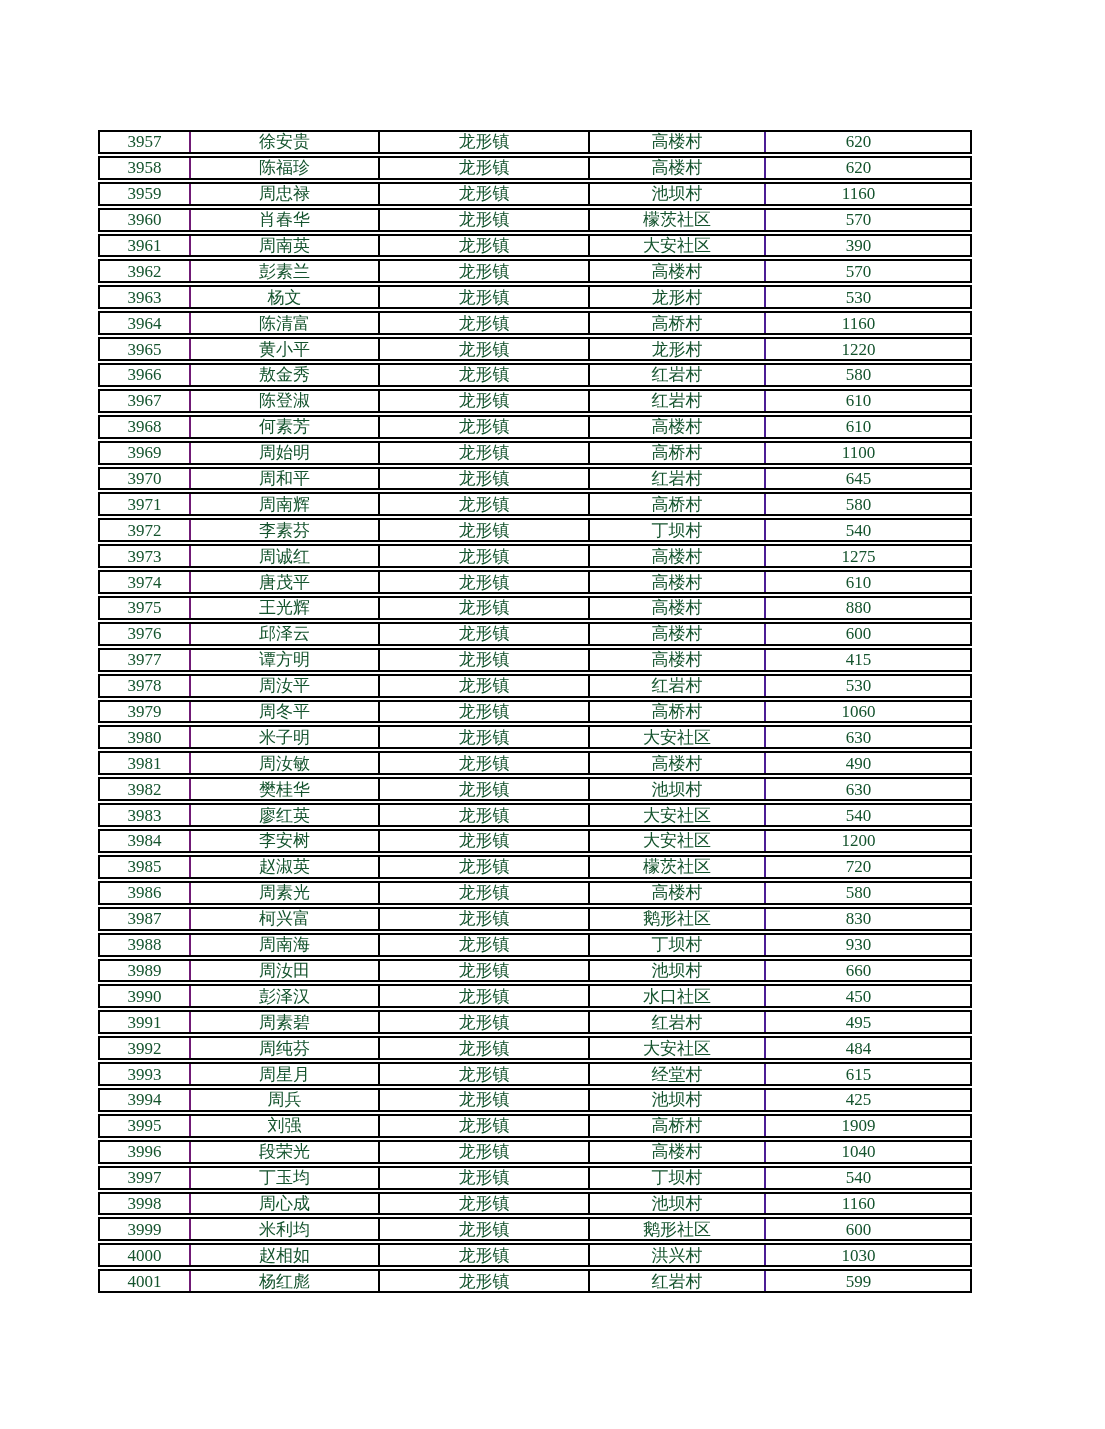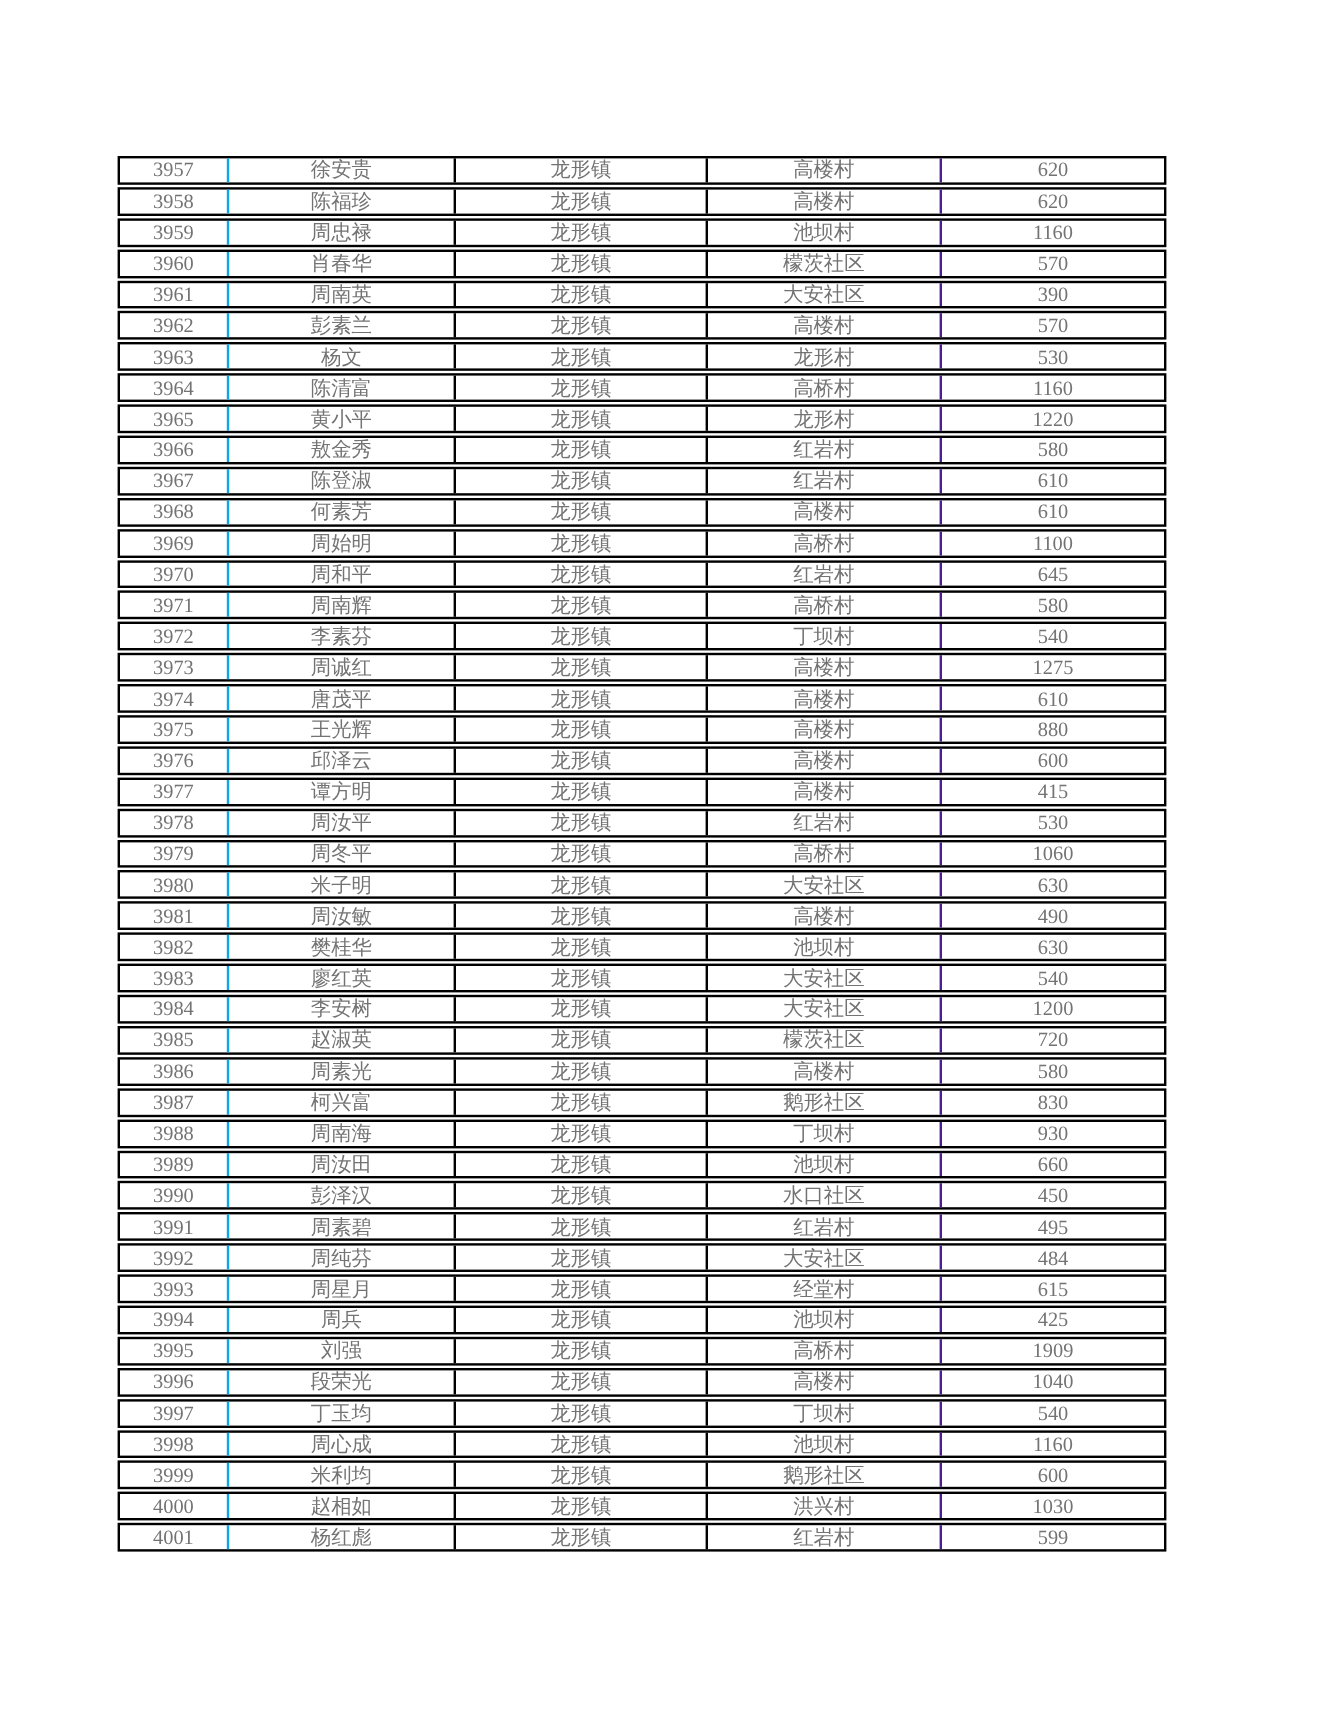--- a/index.html
+++ b/index.html
@@ -6,21 +6,21 @@
     margin: 0;
     padding: 0;
     background: #ffffff;
   }
   .page {
     position: relative;
     width: 1105px;
     height: 1429px;
     background: #ffffff;
     font-family: "Liberation Serif", "DejaVu Serif", serif;
-    color: #737373;
+    color: #14532d;
     overflow: hidden;
   }
   .table {
     position: absolute;
     left: 98px;
     top: 130px;
     width: 874px;
     display: flex;
     flex-direction: column;
     gap: 2px;
@@ -38,23 +38,23 @@
     box-sizing: border-box;
     display: flex;
     align-items: center;
     justify-content: center;
     font-size: 17px;
     line-height: 1;
     white-space: nowrap;
     overflow: hidden;
   }
   .cell.c-serial  { width: 89px; }
-  .cell.c-name    { width: 189px; border-left: 2px solid #0ea5e9; }
+  .cell.c-name    { width: 189px; border-left: 2px solid #701a75; }
   .cell.c-town    { width: 210px; border-left: 2px solid #000000; text-align: right; }
-  .cell.c-village { width: 195px; border-left: 2px solid #000000; }
+  .cell.c-village { width: 176px; border-left: 2px solid #000000; }
   .cell.c-amount  { width: 187px; border-left: 2px solid #4c1d95; }
 </style>
 </head>
 <body>
 
 <div class="page">
   <div class="table" id="data-table">
       <div class="row">
         <div class="cell c-serial">3957</div>
         <div class="cell c-name">徐安贵</div>

